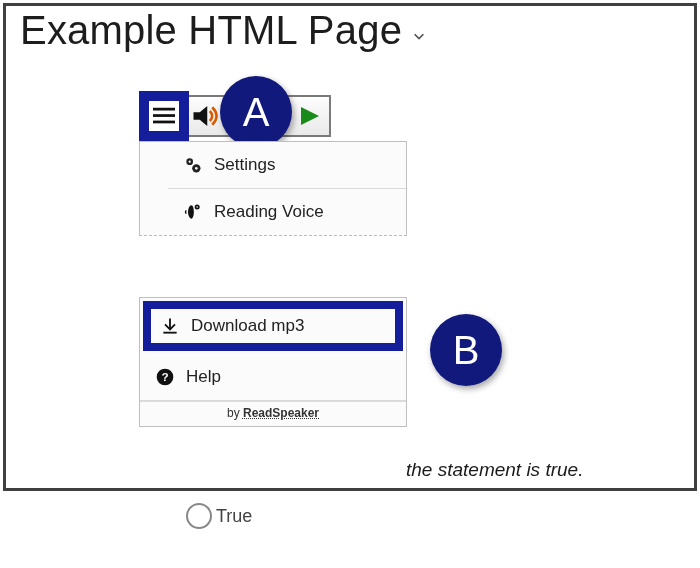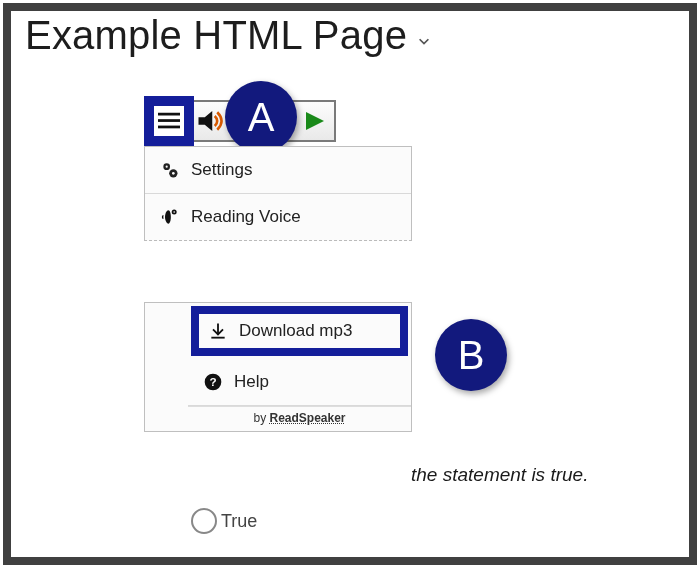--- a/index.html
+++ b/index.html
@@ -4,23 +4,23 @@
 <style>
   * { box-sizing: border-box; margin: 0; padding: 0; }
   body {
     font-family: -apple-system, BlinkMacSystemFont, "Segoe UI", Arial, sans-serif;
     background: #fff;
     width: 700px;
     height: 568px;
     overflow: hidden;
   }
   .frame {
-    border: 8px solid #404040;
+    border: 3px solid #404040;
     width: 694px;
-    height: 562px;
+    height: 488px;
     margin: 3px;
     position: relative;
     background: #fff;
   }
   .title-row {
     position: absolute;
     top: 2px;
     left: 14px;
     display: flex;
     align-items: center;
@@ -81,22 +81,22 @@
   }
 
   
   .panel {
     position: absolute;
     left: 133px;
     width: 268px;
     background: #fbfbfb;
     border: 1px solid #bfbfbf;
   }
-  .panel-top { top: 135px; border-bottom: 1px dashed #bbb; }
-  .panel-bottom { top: 291px; padding-left: 43px; }
+  .panel-top { top: 135px; border-bottom: 1px dashed #bbb; padding-left: 28px; }
+  .panel-bottom { top: 291px; }
   .item {
     display: flex;
     align-items: center;
     gap: 10px;
     padding: 12px 14px;
     border-bottom: 1px solid #d9d9d9;
     font-size: 17px;
     color: #222;
     background: #fbfbfb;
   }

